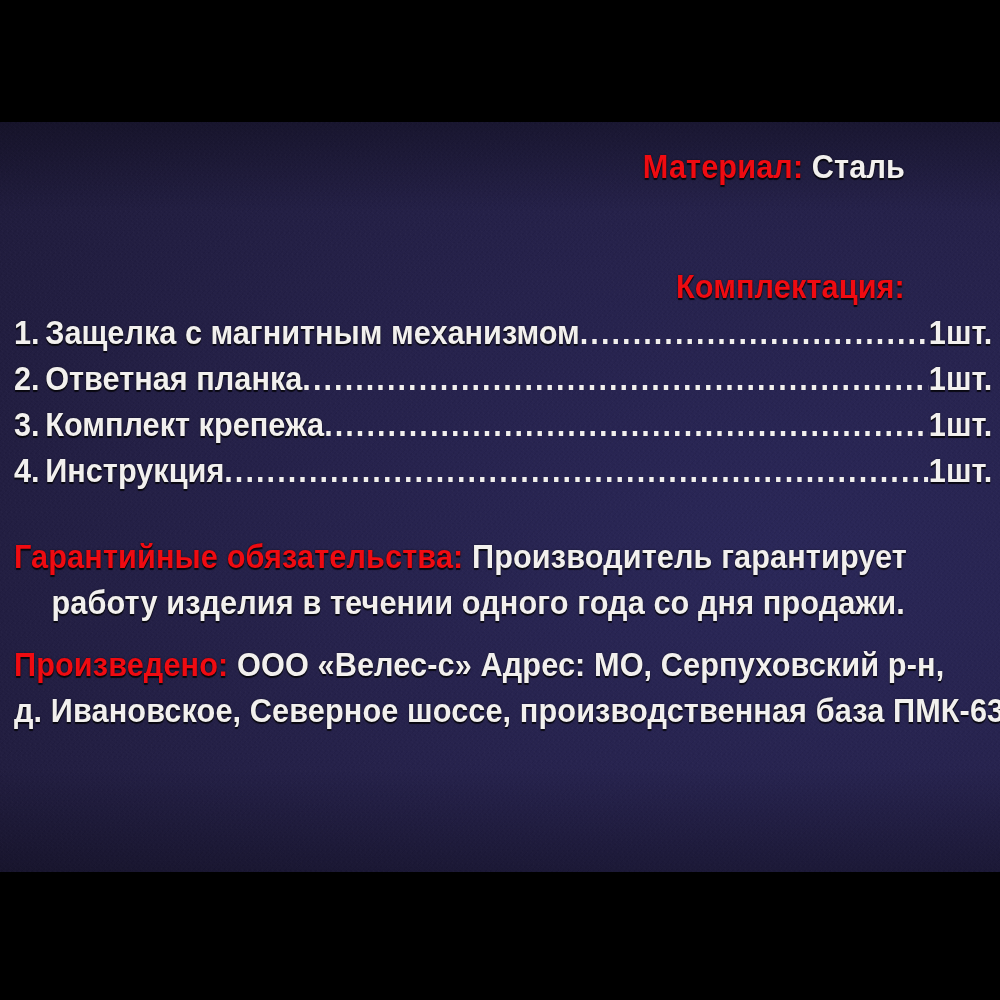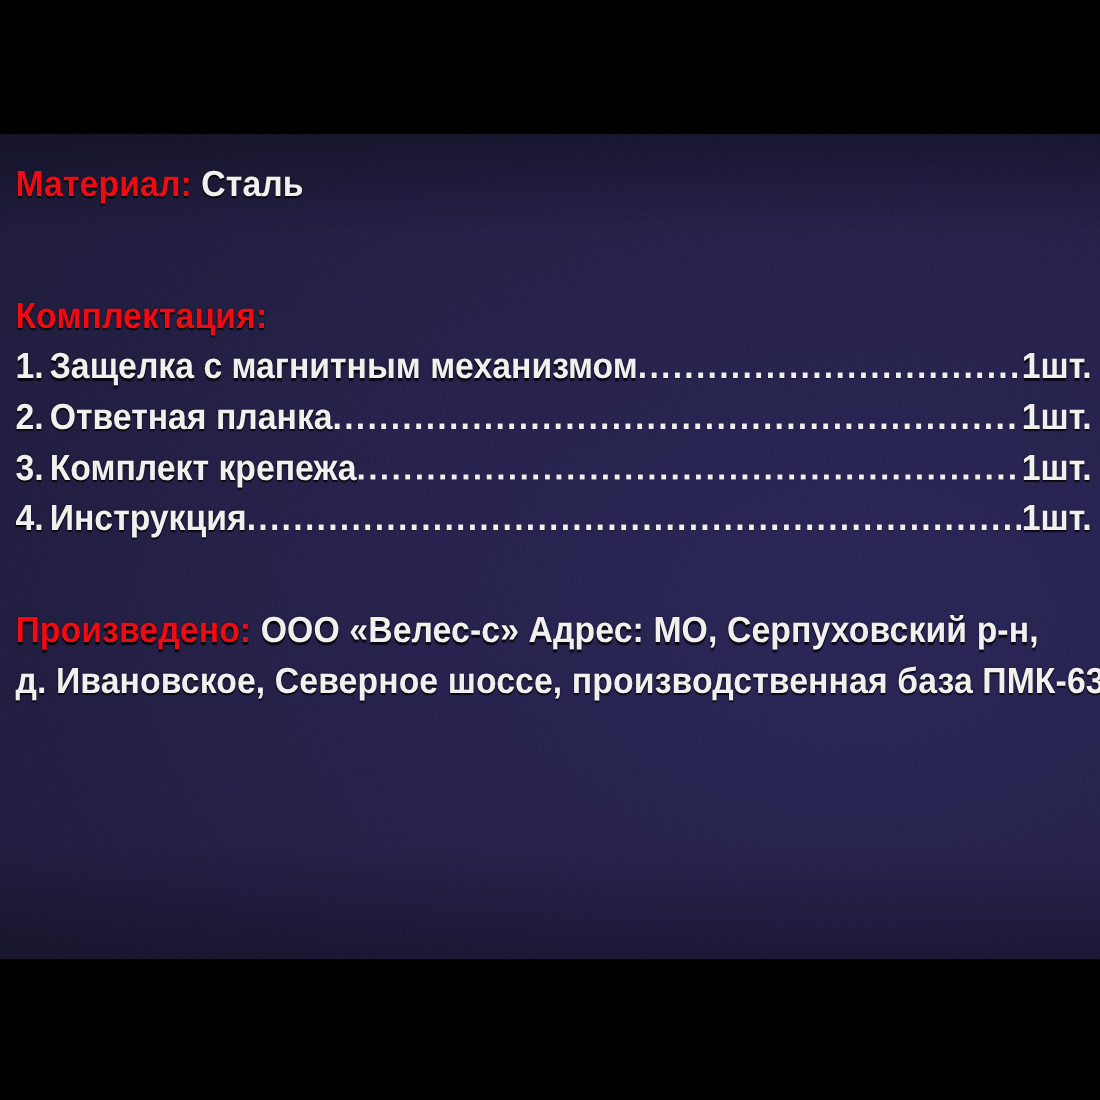--- a/index.html
+++ b/index.html
@@ -51,20 +51,21 @@
     inset: 0;
     pointer-events: none;
     background: linear-gradient(180deg, rgba(0,0,0,.30) 0%, rgba(0,0,0,0) 12%,
                 rgba(0,0,0,0) 86%, rgba(0,0,0,.28) 100%);
   }
 
   .content {
     position: relative;
     z-index: 3;
     padding: 0 28px 0 14px;
+    text-align: right;
   }
 
   
   .ln {
     font-family: "Liberation Sans Narrow", "Liberation Sans", "DejaVu Sans Condensed", "DejaVu Sans", sans-serif;
     font-weight: 700;
     color: #f2f0ee;
     font-size: 33px;
     line-height: 46px;
     letter-spacing: .1px;
@@ -165,20 +166,24 @@
         <div class="kit-row">
           <span class="kit-num">4.</span>
           <span class="kit-name">Инструкция</span>
           <span class="kit-dots"></span>
           <span class="kit-qty">1шт.</span>
         </div>
       </div>
 
       <div class="gap-lg"></div>
 
+      <div class="block">
+        <div class="ln"><span class="lbl">Гарантийные обязательства:</span> <span>Производитель гарантирует</span></div>
+        <div class="ln wrap-line">работу изделия в течении одного года со дня продажи.</div>
+      </div>
 
       <div class="gap-sm"></div>
 
       <div class="block">
         <div class="ln"><span class="lbl">Произведено:</span> <span>ООО  «Велес-с»  Адрес:  МО,  Серпуховский  р-н,</span></div>
         <div class="ln wrap-line">д. Ивановское, Северное шоссе, производственная база ПМК-63.</div>
       </div>
 
     </div>
   </div>

